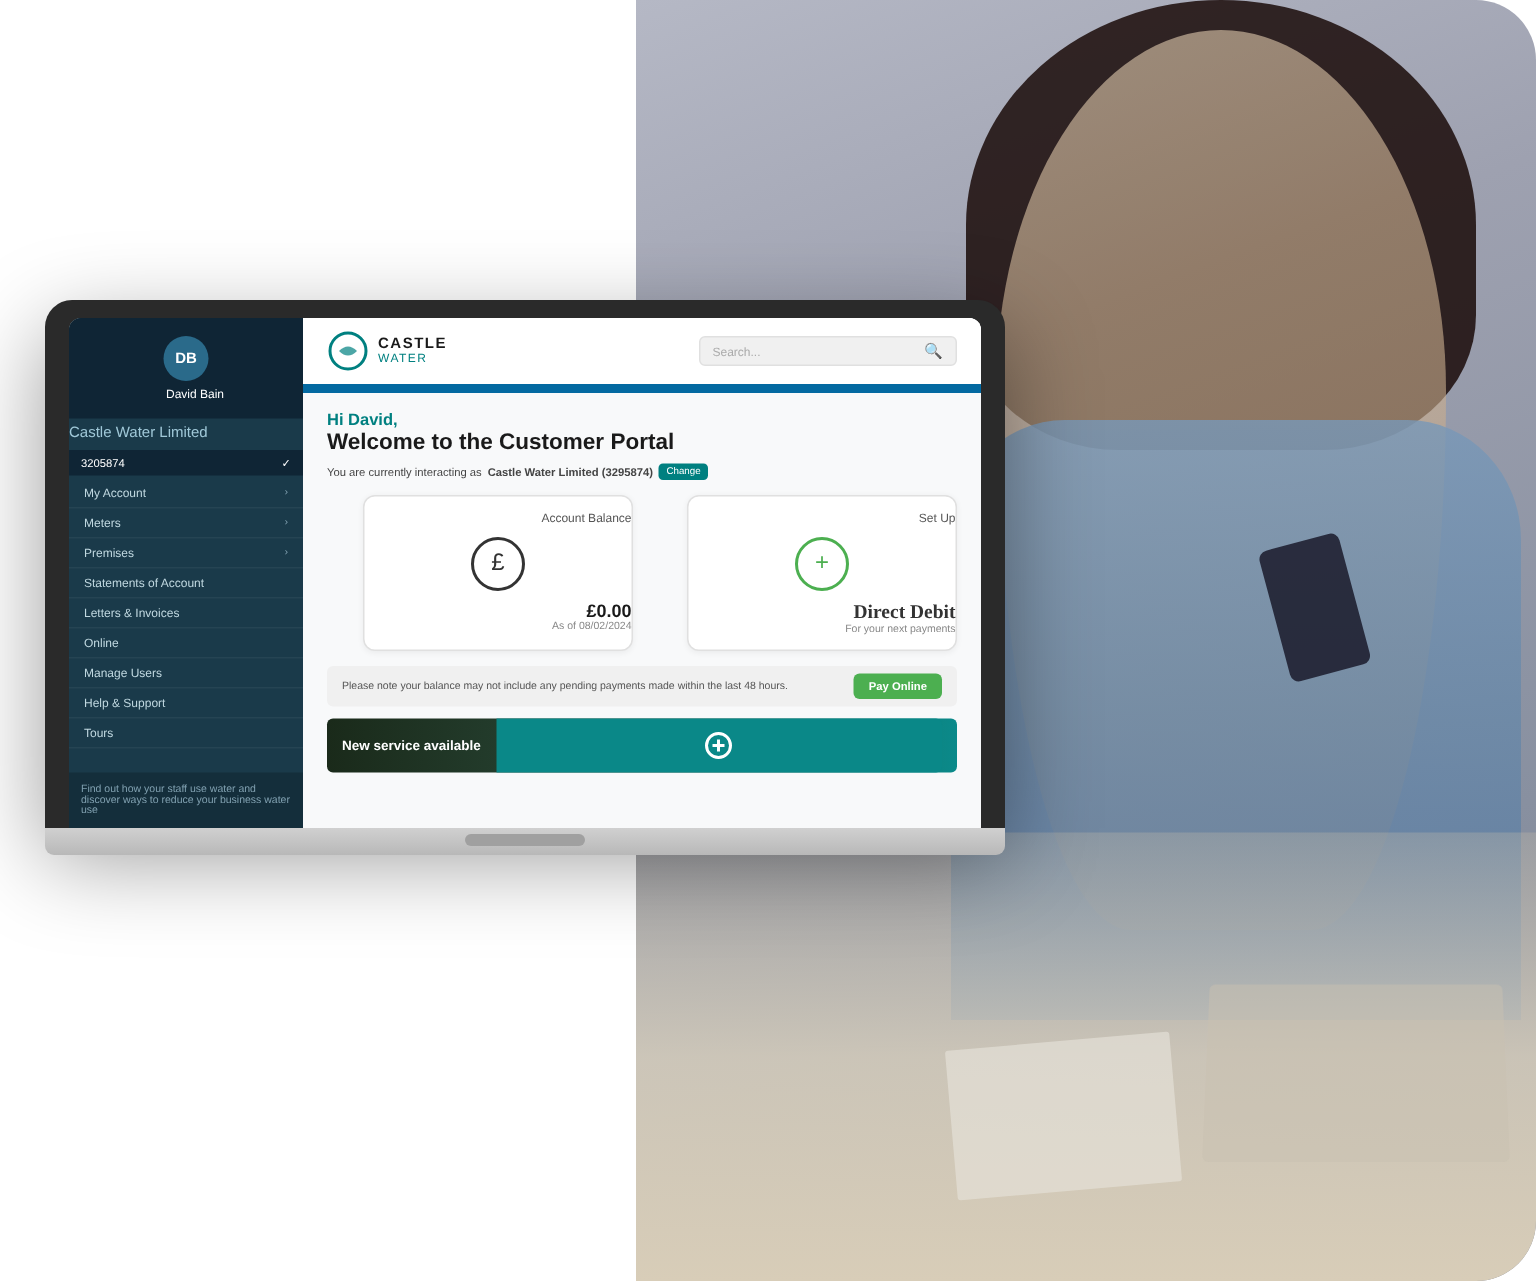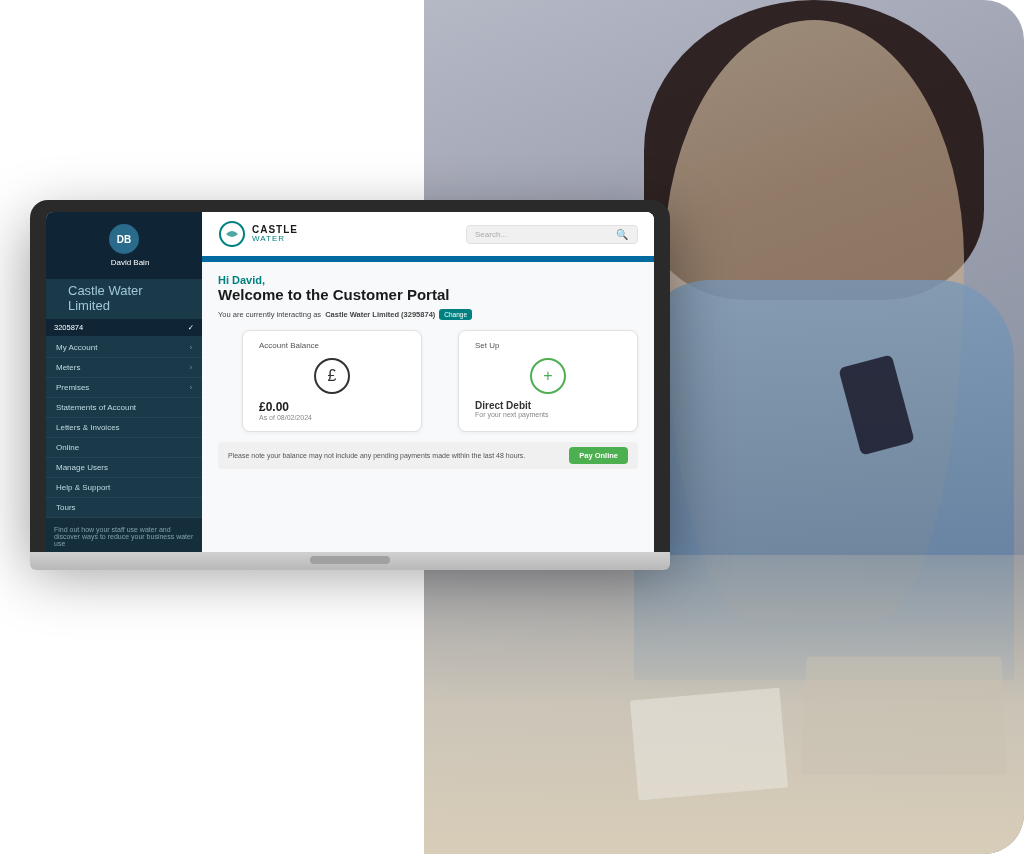--- a/index.html
+++ b/index.html
@@ -99,23 +99,23 @@
       color: white;
     }
 
     .user-name {
       font-size: 8px;
       color: #ffffff;
       padding-left: 12px;
     }
 
     .sidebar-org {
-      font-size: 13px;
+      font-size: 10px;
       color: #a0c8d8;
-      padding: 4px 22px;
+      padding: 4px 0;
     }
 
     .sidebar-account-id {
       background: #0f2535;
       padding: 4px 8px;
       font-size: 7.5px;
       color: #ffffff;
       display: flex;
       justify-content: space-between;
       align-items: center;
@@ -264,23 +264,23 @@
     .cards-row {
       display: flex;
       gap: 12px;
       margin-bottom: 10px;
     }
 
     .card {
       background: #ffffff;
       border: 1px solid #e0e0e0;
       border-radius: 8px;
-      padding: 10px 16px;
+      padding: 10px 0;
       flex: 1;
-      text-align: left;
+      text-align: right;
       box-shadow: 0 1px 4px rgba(0,0,0,0.06);
       margin-left: 24px;
     }
 
     .card-title {
       font-size: 8px;
       color: #555;
       margin-bottom: 8px;
     }
 
@@ -307,23 +307,24 @@
       font-weight: bold;
       color: #1a1a1a;
     }
 
     .card-date {
       font-size: 7px;
       color: #888;
     }
 
     .card-sub {
-      font-size: 10px;
+      font-size: 13px;
       font-weight: bold;
       color: #333;
+      font-family: Liberation Serif, serif;
     }
 
     .card-sub-note {
       font-size: 7px;
       color: #888;
     }
 
     .notice-bar {
       background: #f0f0f0;
       border-radius: 4px;
@@ -597,20 +598,30 @@
                 <div class="card-sub">Direct Debit</div>
                 <div class="card-sub-note">For your next payments</div>
               </div>
             </div>
 
             <div class="notice-bar">
               <span>Please note your balance may not include any pending payments made within the last 48 hours.</span>
               <span class="pay-btn">Pay Online</span>
             </div>
 
+            <div class="new-service-bar">
+              <span class="new-service-text">New service available</span>
+              <div class="new-service-teal">
+                <svg width="20" height="20" viewBox="0 0 20 20">
+                  <circle cx="10" cy="10" r="8" fill="none" stroke="white" stroke-width="2"></circle>
+                  <line x1="10" y1="6" x2="10" y2="14" stroke="white" stroke-width="2"></line>
+                  <line x1="6" y1="10" x2="14" y2="10" stroke="white" stroke-width="2"></line>
+                </svg>
+              </div>
+            </div>
           </div>
         </div>
       </div>
     </div>
     <div class="laptop-base"></div>
   </div>
 
 </div>
 
 </body></html>

